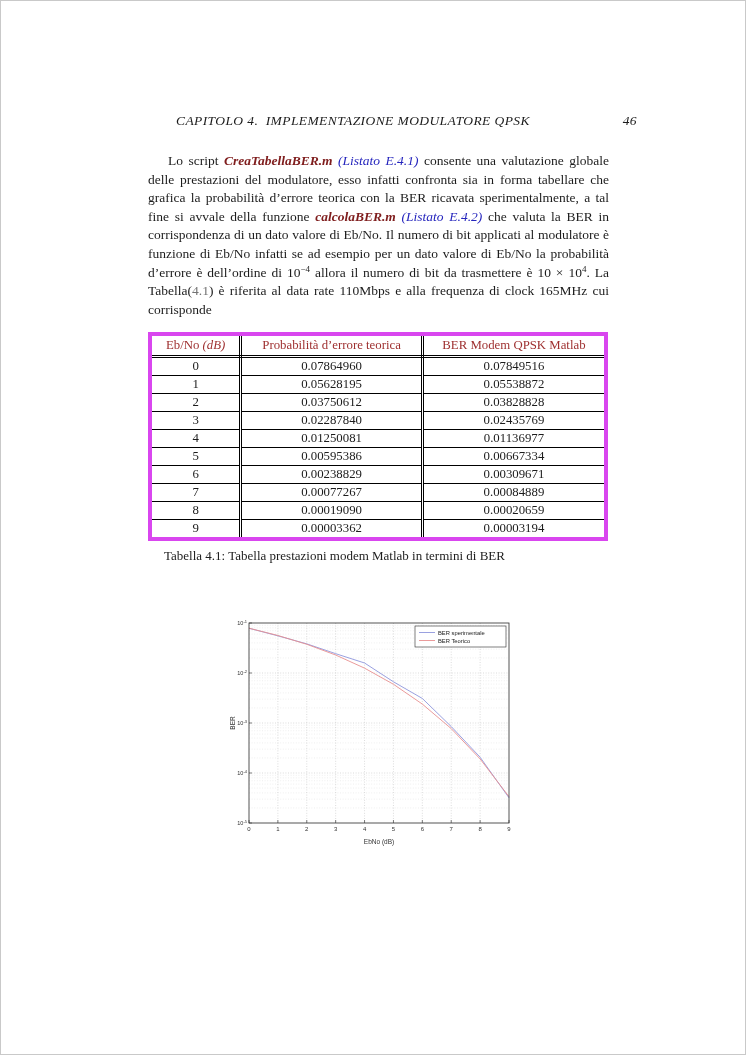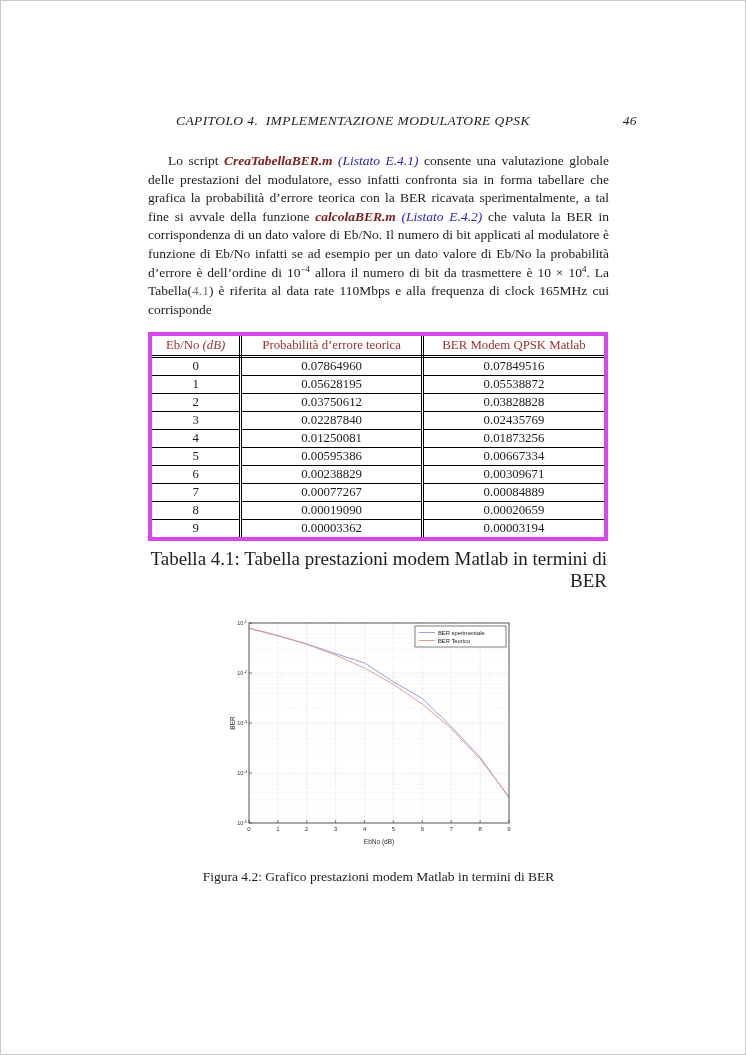--- a/index.html
+++ b/index.html
@@ -28,21 +28,21 @@
   }
   table.ber th,table.ber td{
     border:1px solid #000;text-align:center;padding:1px 3px;line-height:15px;
     overflow:hidden;white-space:nowrap;
   }
   table.ber th{font-weight:normal;color:#9e2f2f;border-bottom:3px double #000;padding:2px 3px;}
   table.ber th:nth-child(-n+2),table.ber td:nth-child(-n+2){border-right:3px double #000;}
   .col1{width:90px;}.col2{width:180px;}.col3{width:182px;}
   .dB-it{font-style:italic;}
   .tab-caption{
-    position:absolute;left:145px;top:547px;width:461px;text-align:right;font-size:19px;
+    position:absolute;left:163px;top:547px;width:461px;text-align:left;font-size:13px;
   }
   .after-table{
     position:absolute;left:147px;top:581px;width:461px;font-size:13.5px;
   }
   .chart-wrap{position:absolute;left:228px;top:610px;width:287px;height:240px;}
   .chart-wrap svg{font-family:"Liberation Sans","DejaVu Sans",sans-serif;}
   .fig-caption{
     position:absolute;left:147px;top:868px;width:461px;text-align:center;font-size:13.5px;
   }
 </style>
@@ -85,21 +85,21 @@
           <td>0.03828828</td>
         </tr>
         <tr>
           <td>3</td>
           <td>0.02287840</td>
           <td>0.02435769</td>
         </tr>
         <tr>
           <td>4</td>
           <td>0.01250081</td>
-          <td>0.01873256</td>
+          <td>0.01136977</td>
         </tr>
         <tr>
           <td>5</td>
           <td>0.00595386</td>
           <td>0.00667334</td>
         </tr>
         <tr>
           <td>6</td>
           <td>0.00238829</td>
           <td>0.00309671</td>
@@ -207,15 +207,14 @@
         <text x="150" y="233" text-anchor="middle" font-size="6.5" fill="#333">EbNo (dB)</text>
         <text x="6" y="112" text-anchor="middle" font-size="6.5" fill="#333" transform="rotate(-90 6 112)">BER</text>
         <rect x="186" y="15" width="91" height="21" fill="#ffffff" stroke="#2a2a2a" stroke-width="0.6"></rect>
         <line x1="190" x2="206" y1="21.5" y2="21.5" stroke="#8f96dd" stroke-width="0.9"></line>
         <text x="209" y="23.5" font-size="5.8" fill="#222">BER sperimentale</text>
         <line x1="190" x2="206" y1="29.5" y2="29.5" stroke="#e89090" stroke-width="0.9"></line>
         <text x="209" y="31.5" font-size="5.8" fill="#222">BER Teorico</text>
       </svg>
   </div>
 
-  <div class="fig-caption">Figura 4.2: Grafico prestazioni modem Matlab in termini di BER</div>
 
 </div>
 
 </body></html>

